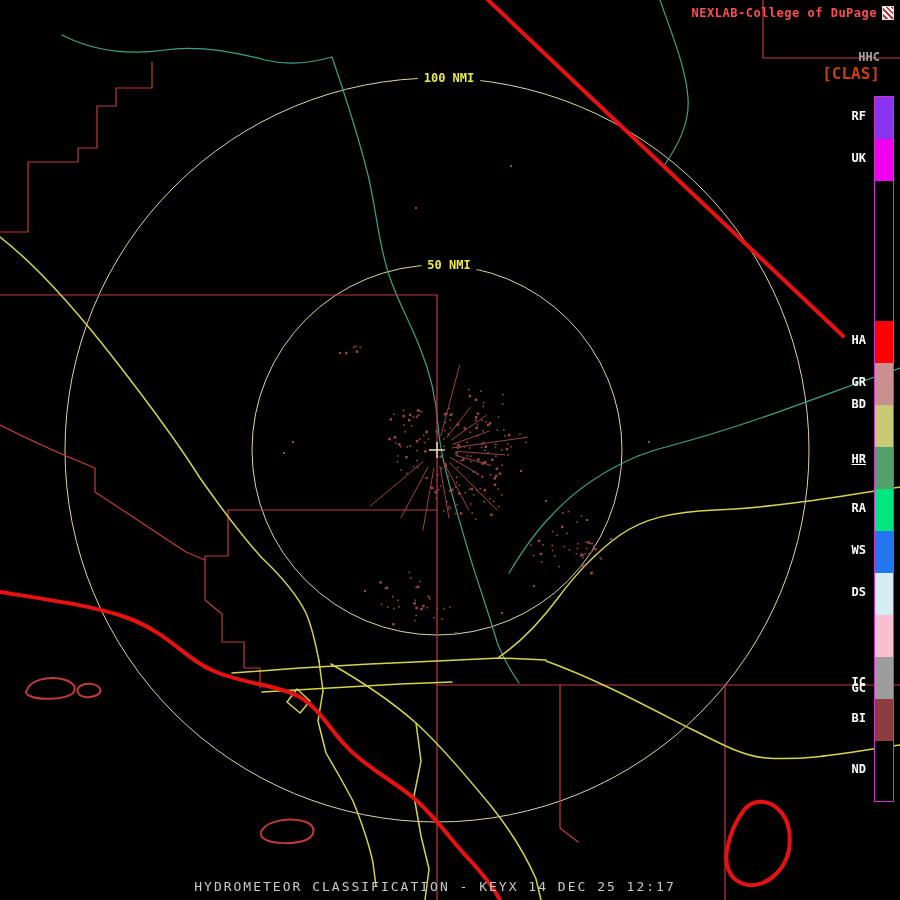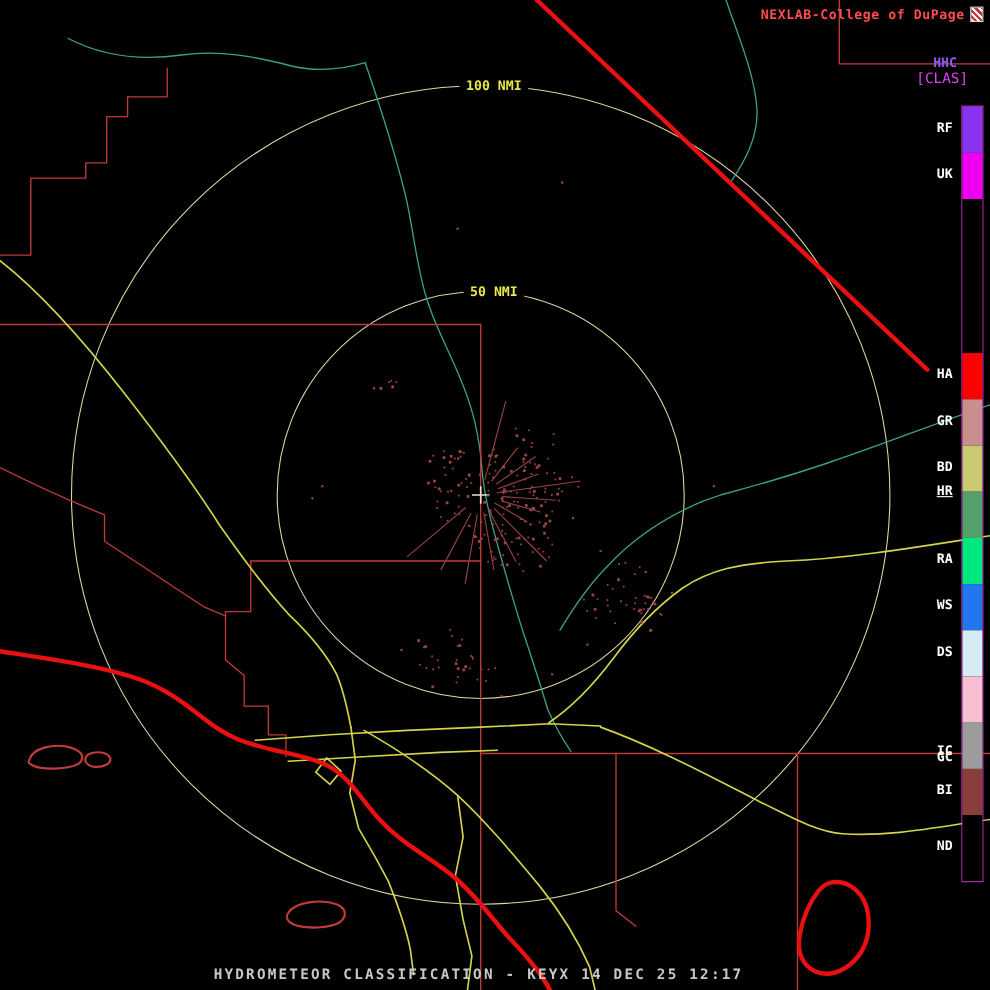--- a/index.html
+++ b/index.html
@@ -3,27 +3,27 @@
 <meta charset="utf-8">
 <style>
   html,body{margin:0;padding:0;background:#000;}
   #screen{position:relative;width:900px;height:900px;background:#000;overflow:hidden;
           font-family:"DejaVu Sans Mono", monospace;}
   #map-svg{position:absolute;left:0;top:0;}
   .hdr{position:absolute;top:6px;right:6px;display:flex;align-items:center;gap:5px;}
   .hdr .src{color:#ff4d4d;font-size:12px;font-weight:bold;letter-spacing:0.5px;padding-left:38px;}
   .logo{display:inline-block;width:10px;height:12px;border:1px solid #dcdcdc;
         background:repeating-linear-gradient(45deg,#fff 0 2px,#c33 2px 4px);}
-  .pcode{position:absolute;top:50px;right:30px;color:#8b5cf6;font-size:12px;font-weight:bold;}
-  .pclass{position:absolute;top:64px;right:20px;color:#d946ef;font-size:13px;font-weight:normal;}
+  .pcode{position:absolute;top:50px;right:20px;color:#a3a3a3;font-size:12px;font-weight:bold;}
+  .pclass{position:absolute;top:64px;right:20px;color:#c2410c;font-size:16px;font-weight:bold;}
   #legend-bar{position:absolute;left:874px;top:96px;width:18px;border:1px solid #cc33cc;}
   #legend-bar div{width:100%;}
   .legend-label{position:absolute;right:34px;color:#ffffff;font-size:12px;font-weight:bold;}
   .footer{position:absolute;bottom:6px;left:0;width:870px;text-align:center;color:#c8c8c8;
-          font-size:13px;font-weight:bold;letter-spacing:2px;}
+          font-size:13px;font-weight:normal;letter-spacing:2px;}
 </style>
 </head>
 <body>
 
 <div id="screen">
   <svg id="map-svg" width="900" height="900" viewBox="0 0 900 900">
       <circle cx="437" cy="450" r="185" stroke="#ddd3a3" stroke-width="1" fill="none"></circle>
       <circle cx="437" cy="450" r="372" stroke="#ddd3a3" stroke-width="1" fill="none"></circle>
       <path d="M62,35 C95,52 130,55 165,50 C200,45 235,52 265,60 C290,66 315,62 332,57" stroke="#3da08a" stroke-width="1.2" fill="none" stroke-linecap="round" stroke-linejoin="round"></path>
       <path d="M332,57 C345,95 358,135 368,175 C376,208 378,240 388,272 C396,298 410,322 420,348 C430,372 436,398 438,425 C440,452 448,480 455,505 C462,530 470,558 478,582 C485,603 492,625 498,645 C505,661 512,673 519,683" stroke="#3da08a" stroke-width="1.2" fill="none" stroke-linecap="round" stroke-linejoin="round"></path>
@@ -372,22 +372,22 @@
       <div style="height: 42px; background: rgb(247, 191, 208);"></div>
       <div style="height: 42px; background: rgb(156, 156, 156);"></div>
       <div style="height: 42px; background: rgb(139, 61, 61);"></div>
       <div style="height: 60px; background: rgb(0, 0, 0);"></div>
     </div>
   <div id="legend-labels">
       <span class="legend-label" style="top: 109px;">RF</span>
       <span class="legend-label" style="top: 151px;">UK</span>
       <span class="legend-label" style="top: 333px;">HA</span>
       <span class="legend-label" style="top: 375px;">GR</span>
-      <span class="legend-label" style="top: 417px;">BD</span>
-      <span class="legend-label" style="top: 439px; text-decoration: underline;">HR</span>
+      <span class="legend-label" style="top: 397px;">BD</span>
+      <span class="legend-label" style="top: 452px; text-decoration: underline;">HR</span>
       <span class="legend-label" style="top: 501px;">RA</span>
       <span class="legend-label" style="top: 543px;">WS</span>
       <span class="legend-label" style="top: 585px;">DS</span>
       <span class="legend-label" style="top: 627px; margin-top: 48px;">IC</span>
       <span class="legend-label" style="top: 669px; margin-top: 12px;">GC</span>
       <span class="legend-label" style="top: 711px;">BI</span>
       <span class="legend-label" style="top: 762px;">ND</span>
     </div>
 
   <div class="footer">HYDROMETEOR CLASSIFICATION - KEYX 14 DEC 25 12:17</div>

